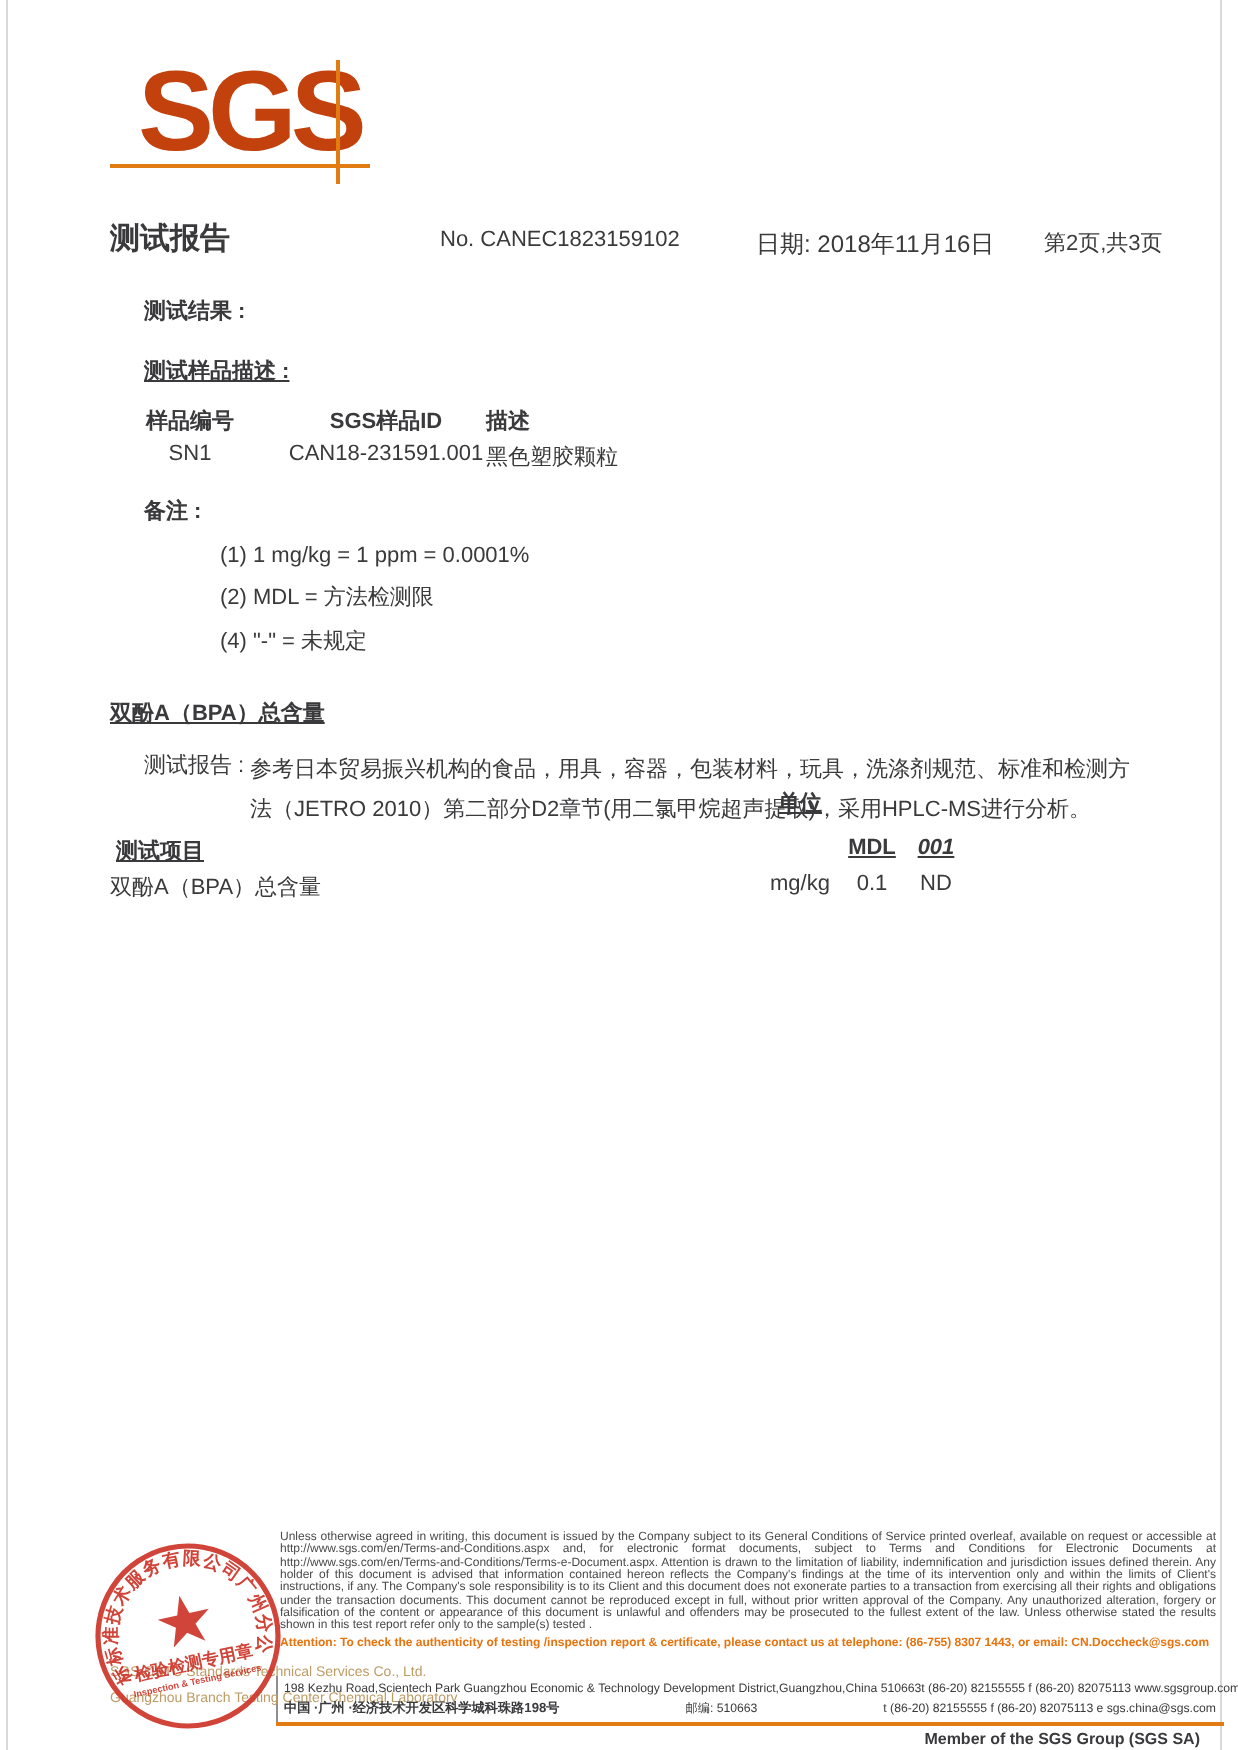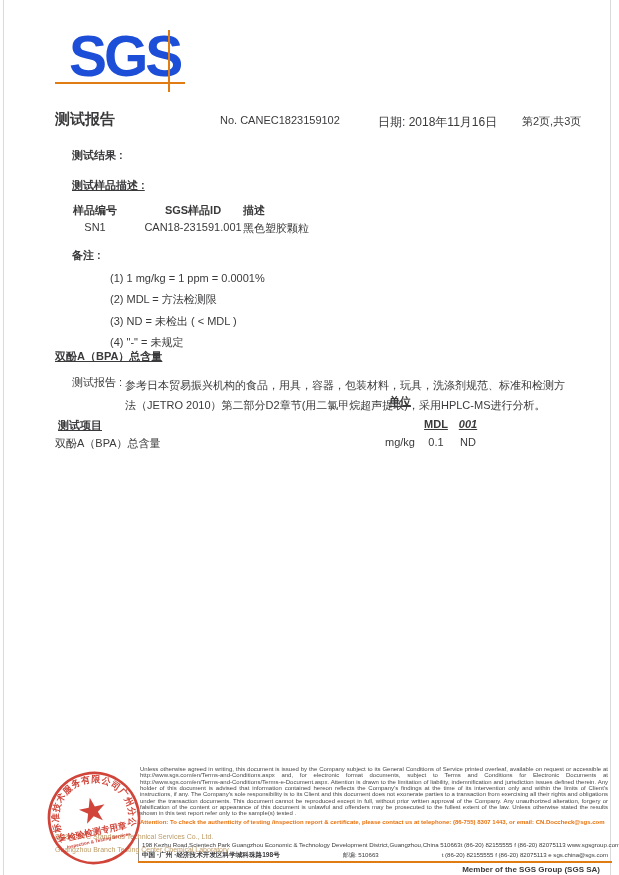--- a/index.html
+++ b/index.html
@@ -5,21 +5,21 @@
   html,body{margin:0;padding:0;background:#fff;}
   .page{
     position:relative;width:619px;height:875px;background:#ffffff;
     font-family:"Liberation Sans","DejaVu Sans",sans-serif;color:#3a3a3c;overflow:hidden;
   }
   .edge{position:absolute;top:0;bottom:0;width:1px;background:#dadada;}
   .edge-left{left:3px;} .edge-right{left:610px;}
 
   
   .logo-text{position:absolute;left:69px;top:28px;font-size:57px;font-weight:bold;
-    letter-spacing:-3px;line-height:1;color:#1d4ed8;}
+    letter-spacing:-3px;line-height:1;color:#c2410c;}
   .logo-hline{position:absolute;left:55px;top:82px;width:130px;height:2px;background:#e07c12;}
   .logo-vline{position:absolute;left:168px;top:30px;width:2px;height:62px;background:#e07c12;}
 
   
   .doc-title{position:absolute;left:55px;top:110px;font-size:15px;font-weight:bold;}
   .report-no{position:absolute;left:220px;top:114px;font-size:11px;}
   .report-date{position:absolute;left:378px;top:114px;font-size:12px;}
   .page-info{position:absolute;left:522px;top:114px;font-size:11px;}
 
   .label{font-size:11px;margin-left:17px;}
@@ -81,21 +81,20 @@
   <div class="cell bold center" style="left:130px;top:203px;width:126px;">SGS样品ID</div>
   <div class="cell bold" style="left:243px;top:203px;">描述</div>
   <div class="cell center" style="left:55px;top:221px;width:80px;">SN1</div>
   <div class="cell center" style="left:130px;top:221px;width:126px;">CAN18-231591.001</div>
   <div class="cell" style="left:243px;top:221px;">黑色塑胶颗粒</div>
 
   <div class="notes-heading label bold">备注 :</div>
   <div class="notes-list">
     <div>(1) 1 mg/kg = 1 ppm = 0.0001%</div>
     <div>(2) MDL = 方法检测限</div>
-    <div>(3) ND = 未检出 ( &lt; MDL )</div>
     <div>(4) "-" = 未规定</div>
   </div>
 
   <div class="bpa-heading bold uline">双酚A（BPA）总含量</div>
   <div class="method-label label">测试报告 :</div>
   <div class="method-text">参考日本贸易振兴机构的食品，用具，容器，包装材料，玩具，洗涤剂规范、标准和检测方法（JETRO 2010）第二部分D2章节(用二氯甲烷超声提取)，采用HPLC-MS进行分析。</div>
 
   <div class="cell rt-head" style="left:58px;top:418px;">测试项目</div>
   <div class="cell rt-head center" style="left:375px;top:394px;width:50px;">单位</div>
   <div class="cell rt-head center" style="left:411px;top:418px;width:50px;">MDL</div>

